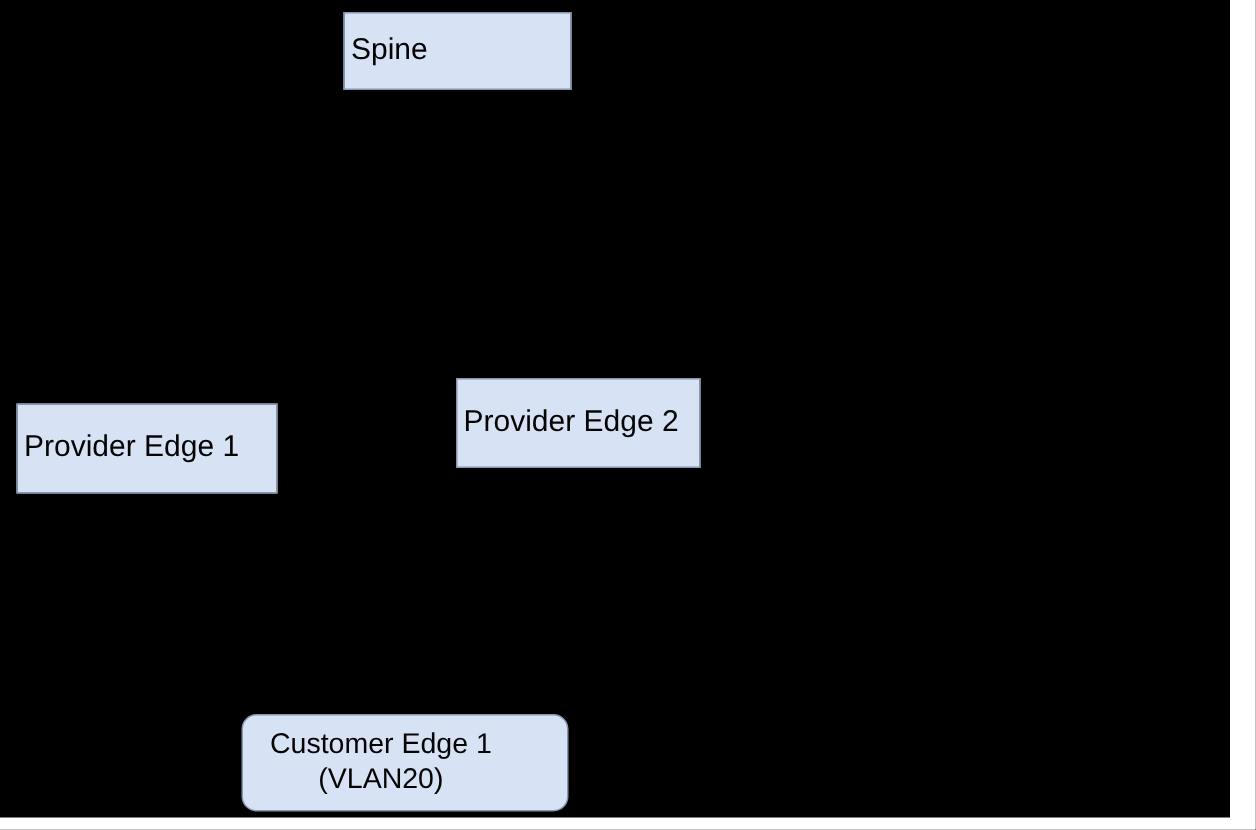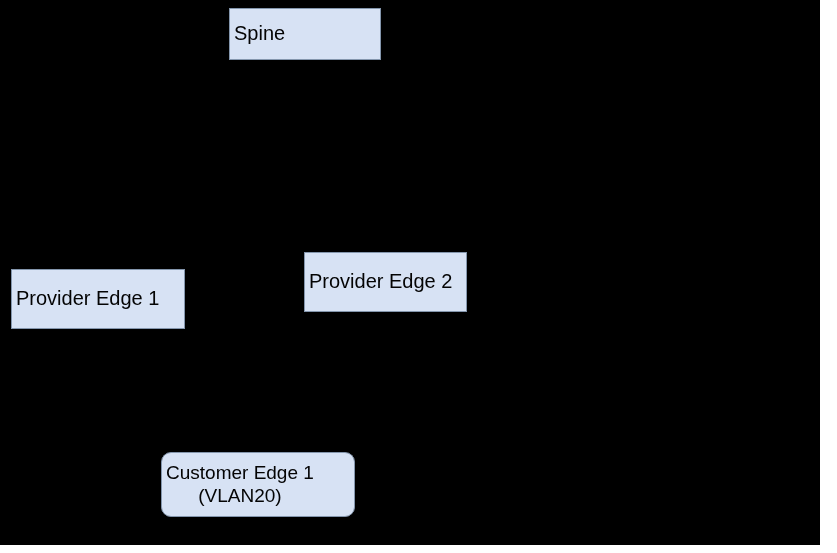--- a/index.html
+++ b/index.html
@@ -46,21 +46,21 @@
     display: block;
     white-space: pre-line;
     padding: 0 4px;
   }
 
   
   #node-spine        { left: 229px; top: 8px;   width: 152px; height: 52px; }
   #node-pe1          { left: 11px;  top: 252px; width: 174px; height: 60px; margin-top: 17px; }
   #node-pe2          { left: 304px; top: 252px; width: 163px; height: 60px; }
   #node-pe3          { left: 597px; top: 252px; width: 204px; height: 60px; }
-  #node-ce1          { left: 161px; top: 452px; width: 194px; height: 65px; }
+  #node-ce1          { left: 161px; top: 476px; width: 218px; height: 65px; padding-left: 14px; }
   #node-ce2          { left: 599px; top: 476px; width: 217px; height: 65px; }
 
   .node-multiline { font-size: 19px; }
 </style>
 </head>
 <body>
 
 <div id="diagram-canvas">
 
   <div class="node" id="node-spine">

